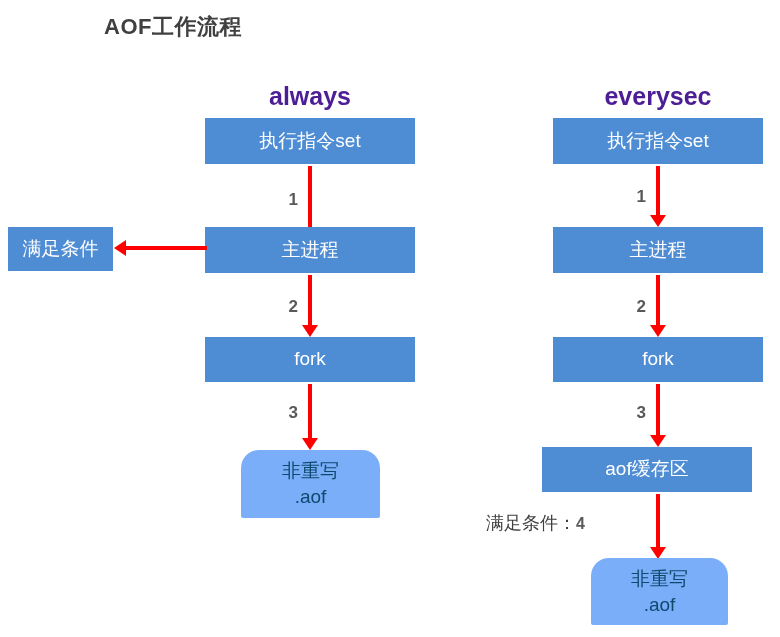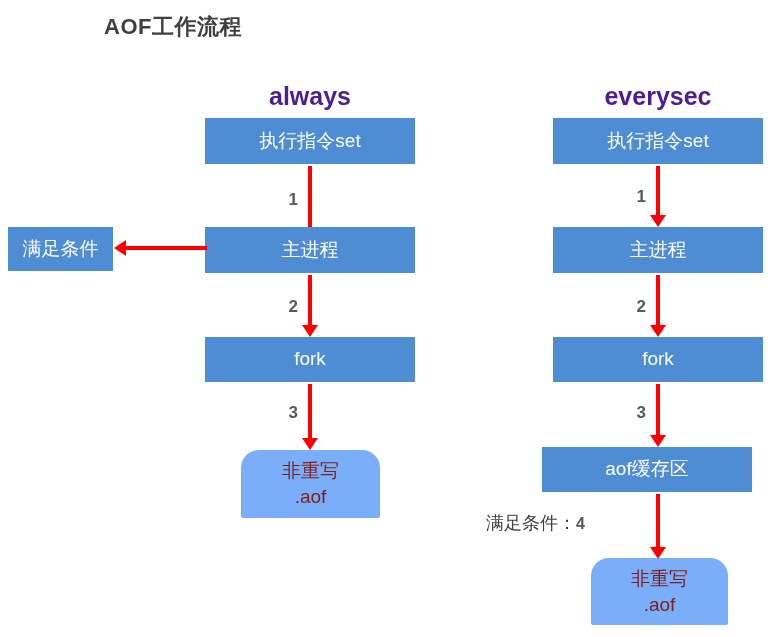--- a/index.html
+++ b/index.html
@@ -48,21 +48,21 @@
     justify-content: center;
     font-size: 19px;
     line-height: 1.1;
     box-sizing: border-box;
     white-space: nowrap;
   }
 
   .doc {
     position: absolute;
     background: #7aaef8;
-    color: #7f1d1d;
+    color: #0c4a6e;
     display: flex;
     flex-direction: column;
     align-items: center;
     justify-content: center;
     font-size: 19px;
     line-height: 1.35;
     box-sizing: border-box;
     border-top-left-radius: 18px;
     border-top-right-radius: 18px;
     border-bottom-left-radius: 2px;

